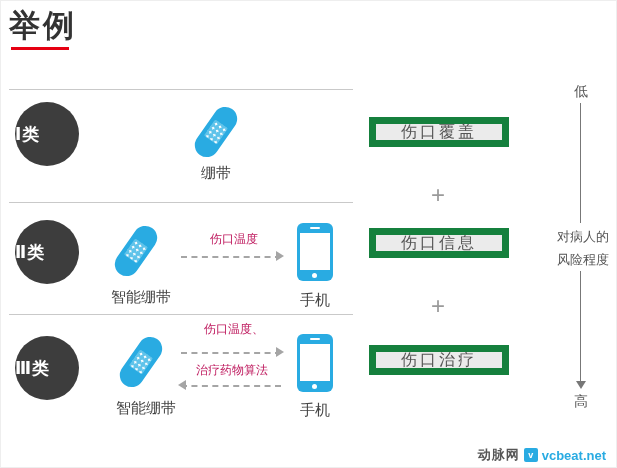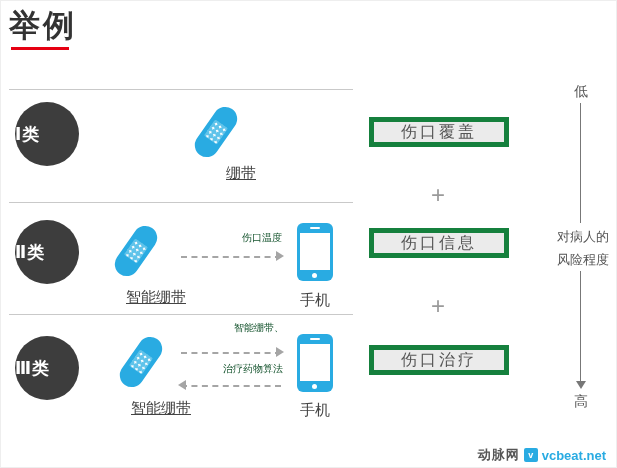--- a/index.html
+++ b/index.html
@@ -26,26 +26,26 @@
   .bandage{position:absolute;width:24px;height:56px;background:#29abe2;border-radius:12px;transform:rotate(35deg);}
   .bandage .pad{
     position:absolute;left:4px;top:18px;width:16px;height:20px;background:#5fc3ea;border-radius:2px;
     background-image:radial-gradient(#ffffff 1.1px, rgba(255,255,255,0) 1.2px);
     background-size:5px 5px;background-position:1px 1px;
   }
   .b1{left:203px;top:103px;}
   .b2{left:123px;top:222px;}
   .b3{left:128px;top:333px;}
 
-  .dev-label{position:absolute;text-align:right;font-size:15px;color:#444444;text-decoration:underline;}
+  .dev-label{position:absolute;text-align:center;font-size:15px;color:#444444;}
   .dl1{left:175px;top:163px;width:80px;}
   .dl2{left:95px;top:287px;width:90px;}
   .dl3{left:100px;top:398px;width:90px;}
 
-  .arrow-text{position:absolute;text-align:right;font-size:10px;color:#14532d;}
+  .arrow-text{position:absolute;text-align:center;font-size:12px;color:#be185d;}
   .at2{left:185px;top:230px;width:96px;}
   .at3a{left:183px;top:320px;width:100px;}
   .at3b{left:183px;top:336px;width:100px;}
   .at3c{left:180px;top:361px;width:102px;}
 
   .dash{position:absolute;height:0;border-top:2px dashed #a5a5a5;}
   .dash.right::after{
     content:"";position:absolute;right:-3px;top:-7px;width:0;height:0;
     border-left:8px solid #a5a5a5;border-top:5px solid transparent;border-bottom:5px solid transparent;
   }
@@ -63,21 +63,21 @@
   .phone::after{content:"";position:absolute;bottom:3px;left:15px;width:5px;height:5px;background:#ffffff;border-radius:50%;}
   .p2{left:296px;top:222px;}
   .p3{left:296px;top:333px;}
 
   .phone-label{position:absolute;text-align:center;font-size:15px;color:#444444;width:60px;}
   .pl2{left:284px;top:290px;}
   .pl3{left:284px;top:400px;}
 
   .result-box{
     position:absolute;left:368px;width:140px;height:30px;background:#ebebeb;
-    border:5px solid #15803d;display:flex;align-items:center;justify-content:center;
+    border:7px solid #15803d;display:flex;align-items:center;justify-content:center;
     font-size:16px;color:#555555;letter-spacing:3px;box-sizing:border-box;
   }
   .r1{top:116px;}.r2{top:227px;}.r3{top:344px;}
 
   .plus{position:absolute;left:425px;width:24px;text-align:center;font-size:24px;color:#9a9a9a;line-height:24px;}
   .plus1{top:182px;}.plus2{top:293px;}
 
   .axis-end{position:absolute;left:560px;width:40px;text-align:center;font-size:14px;color:#555555;}
   .axis-low{top:82px;}
   .axis-high{top:392px;}
@@ -141,21 +141,21 @@
     <span>伤口信息</span>
   </div>
 
   <div class="circle c3">
     <span>Ⅲ类</span>
   </div>
   <div class="bandage b3">
     <div class="pad"></div>
   </div>
   <div class="dev-label dl3">智能绷带</div>
-  <div class="arrow-text at3a">智能绷带、</div>
+  <div class="arrow-text at3a">伤口温度、</div>
   <div class="dash right d3a"></div>
   <div class="arrow-text at3c">治疗药物算法</div>
   <div class="dash left d3b"></div>
   <div class="phone p3">
     <div class="screen"></div>
   </div>
   <div class="phone-label pl3">手机</div>
   <div class="result-box r3">
     <span>伤口治疗</span>
   </div>

